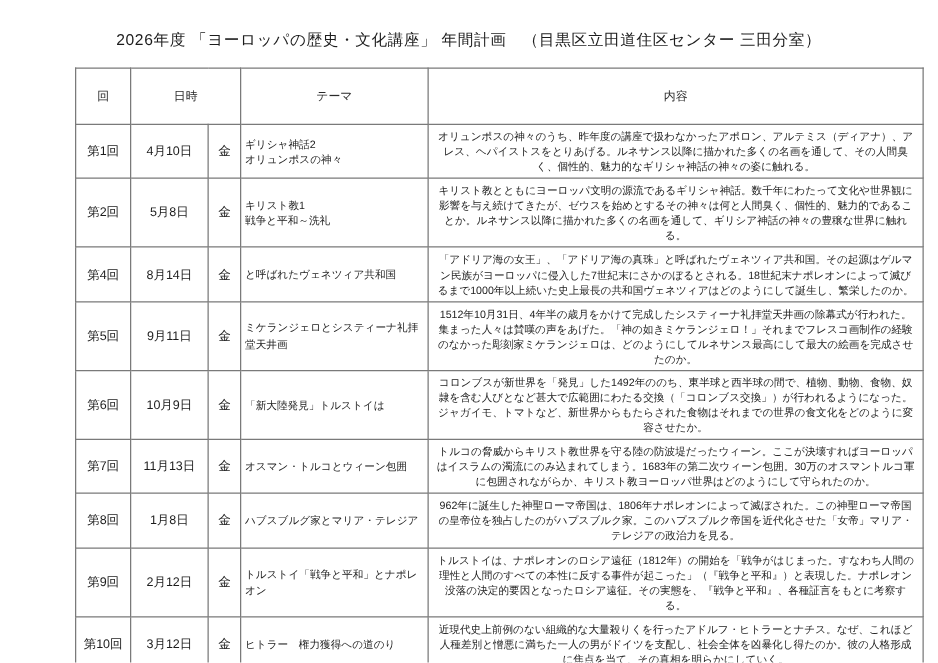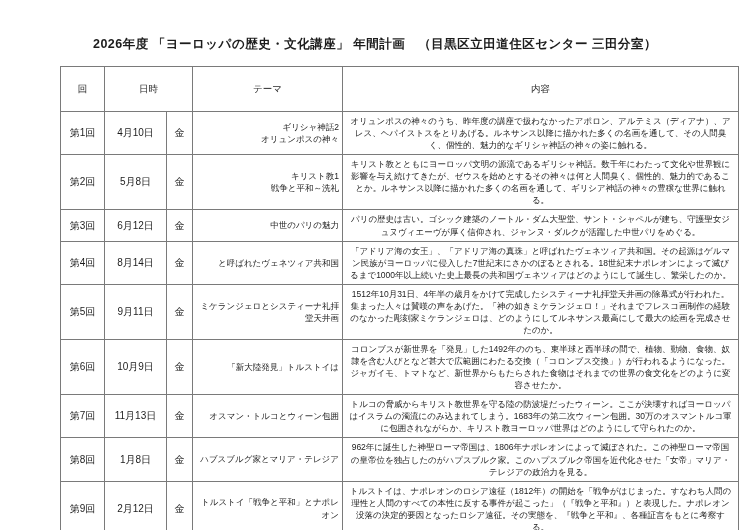--- a/index.html
+++ b/index.html
@@ -4,23 +4,23 @@
 <style>
   html,body{margin:0;padding:0;}
   body{
     width:750px;height:530px;background:#ffffff;overflow:hidden;
     font-family:"Liberation Sans","DejaVu Sans",sans-serif;
     color:#1c1c1c;
   }
   .doc-title{
     text-align:center;
     font-size:12.5px;
-    font-weight:bold;
+    font-weight:normal;
     letter-spacing:.5px;
-    padding-top:36px;
+    padding-top:24px;
     color:#1c1c1c;
     white-space:nowrap;
   }
   table.plan{
     border-collapse:collapse;
     table-layout:fixed;
     width:678px;
     margin:13px 0 0 60px;
   }
   .plan th,.plan td{
@@ -34,21 +34,21 @@
     text-align:center;
     height:40px;
     color:#2a2a2a;
   }
   td.c-session,td.c-date,td.c-weekday{
     text-align:center;
     font-size:10px;
     white-space:nowrap;
   }
   td.c-theme{
-    text-align:right;
+    text-align:left;
     font-size:8.5px;
     line-height:1.45;
     white-space:pre-line;
   }
   td.c-content{
     font-size:8.5px;
     line-height:1.42;
     text-align:center;
     padding:3px 5px;
     color:#222;
@@ -91,27 +91,20 @@
     </tr>
     <tr>
       <td class="c-session">第2回</td>
       <td class="c-date">5月8日</td>
       <td class="c-weekday">金</td>
       <td class="c-theme">キリスト教1
 戦争と平和～洗礼</td>
       <td class="c-content">キリスト教とともにヨーロッパ文明の源流であるギリシャ神話。数千年にわたって文化や世界観に影響を与え続けてきたが、ゼウスを始めとするその神々は何と人間臭く、個性的、魅力的であることか。ルネサンス以降に描かれた多くの名画を通して、ギリシア神話の神々の豊穣な世界に触れる。</td>
     </tr>
     <tr>
-      <td class="c-session">第3回</td>
-      <td class="c-date">6月12日</td>
-      <td class="c-weekday">金</td>
-      <td class="c-theme">中世のパリの魅力</td>
-      <td class="c-content">パリの歴史は古い。ゴシック建築のノートル・ダム大聖堂、サント・シャペルが建ち、守護聖女ジュヌヴィエーヴが厚く信仰され、ジャンヌ・ダルクが活躍した中世パリをめぐる。</td>
-    </tr>
-    <tr>
       <td class="c-session">第4回</td>
       <td class="c-date">8月14日</td>
       <td class="c-weekday">金</td>
       <td class="c-theme">と呼ばれたヴェネツィア共和国</td>
       <td class="c-content">「アドリア海の女王」、「アドリア海の真珠」と呼ばれたヴェネツィア共和国。その起源はゲルマン民族がヨーロッパに侵入した7世紀末にさかのぼるとされる。18世紀末ナポレオンによって滅びるまで1000年以上続いた史上最長の共和国ヴェネツィアはどのようにして誕生し、繁栄したのか。</td>
     </tr>
     <tr>
       <td class="c-session">第5回</td>
       <td class="c-date">9月11日</td>
       <td class="c-weekday">金</td>

